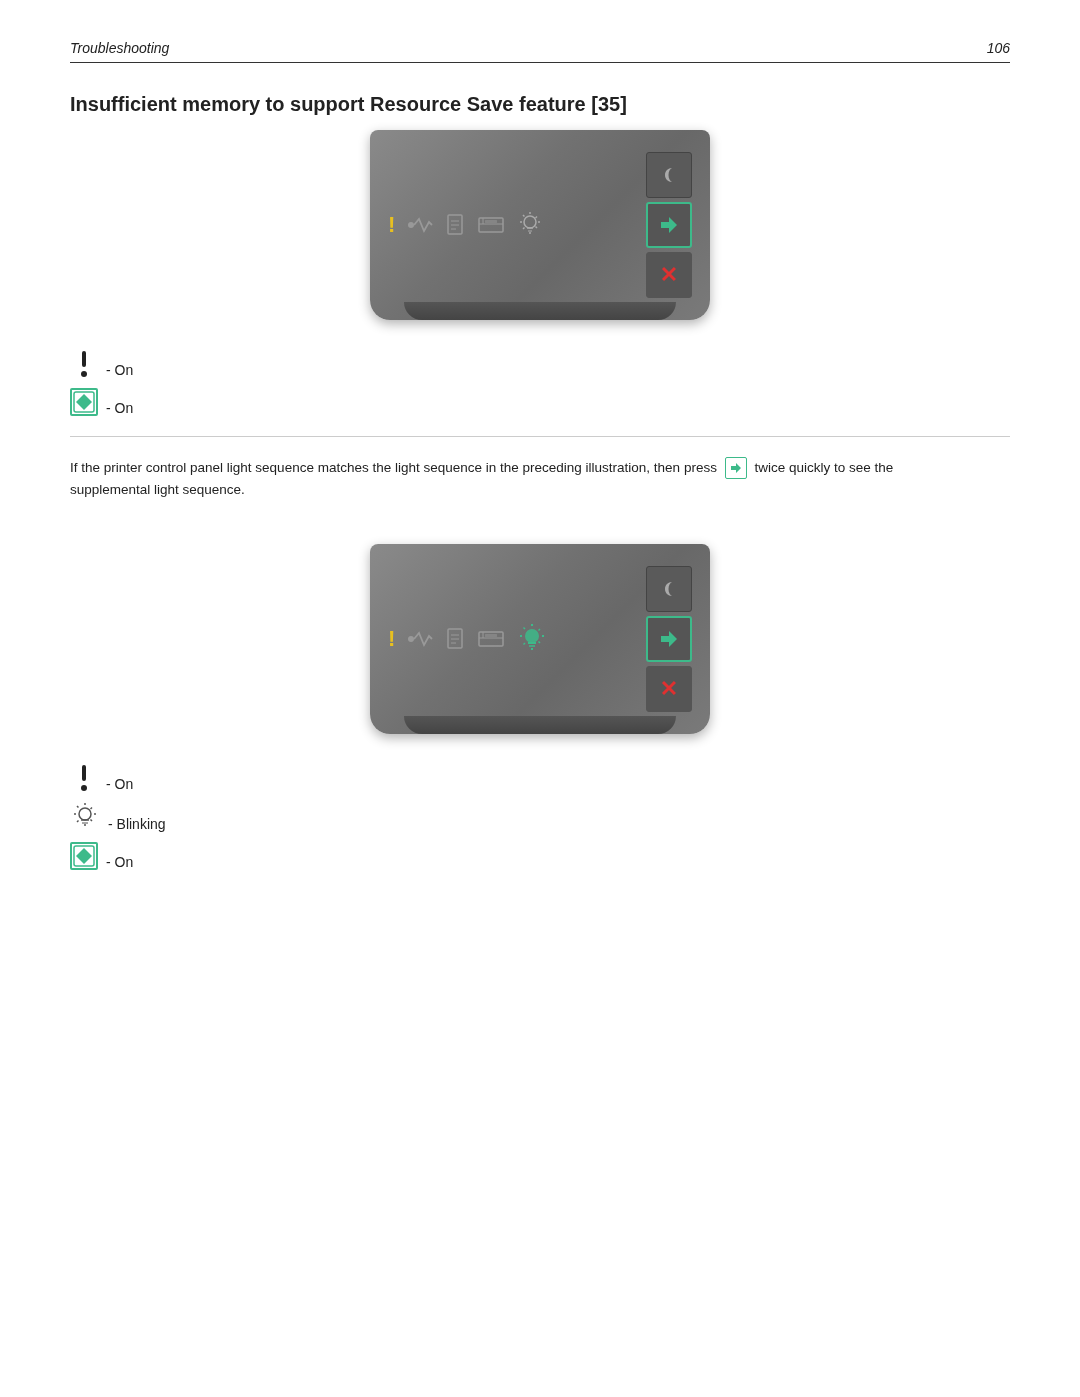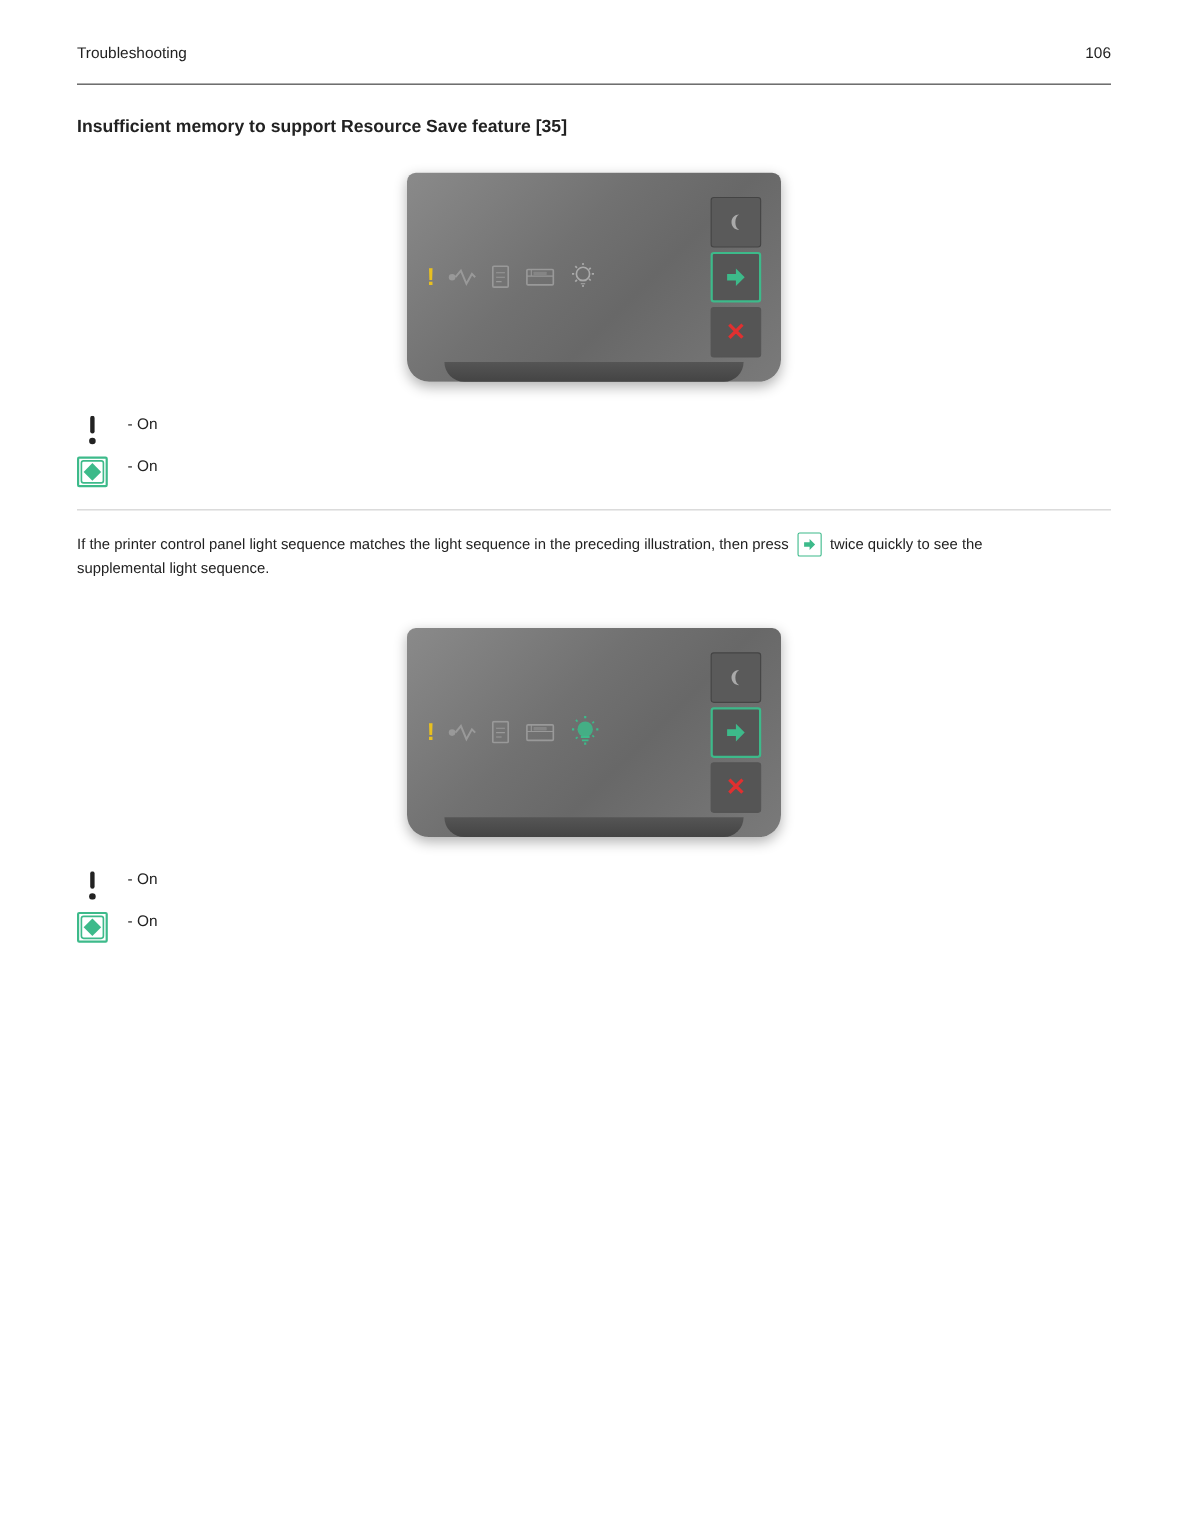--- a/index.html
+++ b/index.html
@@ -11,28 +11,29 @@
       width: 1080px;
       min-height: 1397px;
       padding: 40px 70px;
     }
 
     .page-header {
       display: flex;
       justify-content: space-between;
       align-items: center;
       border-bottom: 1px solid #333;
-      padding-bottom: 20px;
+      padding-bottom: 6px;
       margin-bottom: 30px;
+      font-style: italic;
     }
 
     .section-title {
       font-weight: bold;
-      font-size: 16px;
-      margin-bottom: 32px;
+      font-size: 20px;
+      margin-bottom: 14px;
     }
 
     
     .printer-panel {
       width: 340px;
       height: 190px;
       background: linear-gradient(135deg, #8a8a8a 0%, #717171 40%, #686868 60%, #7a7a7a 100%);
       border-radius: 8px 8px 20px 20px;
       margin: 0 auto 30px auto;
       position: relative;
@@ -120,22 +121,22 @@
       font-weight: bold;
     }
 
     
     .legend-section {
       margin-bottom: 20px;
     }
 
     .legend-item {
       display: flex;
-      align-items: flex-start;
-      gap: 18px;
+      align-items: flex-end;
+      gap: 8px;
       margin-bottom: 10px;
       font-size: 14px;
     }
 
     .legend-icon {
       width: 28px;
       height: 28px;
       display: flex;
       align-items: center;
       justify-content: center;
@@ -352,20 +353,38 @@
   <div class="legend-item">
     <div class="legend-icon exclaim">
       <svg width="12" height="26" viewBox="0 0 12 26" fill="none">
         <rect x="4" y="0" width="4" height="16" rx="2" fill="#222"></rect>
         <circle cx="6" cy="23" r="3" fill="#222"></circle>
       </svg>
     </div>
     <span>- On</span>
   </div>
   <div class="legend-item">
+    <div class="legend-icon" style="width:30px;height:30px;">
+      <svg width="30" height="30" viewBox="0 0 30 30" fill="none">
+        <circle cx="15" cy="12" r="6" stroke="#555" stroke-width="1.5" fill="none"></circle>
+        <line x1="15" y1="3" x2="15" y2="1" stroke="#555" stroke-width="1.5"></line>
+        <line x1="15" y1="24" x2="15" y2="22" stroke="#555" stroke-width="1.5"></line>
+        <line x1="6" y1="12" x2="4" y2="12" stroke="#555" stroke-width="1.5"></line>
+        <line x1="26" y1="12" x2="24" y2="12" stroke="#555" stroke-width="1.5"></line>
+        <line x1="8.5" y1="5.5" x2="7" y2="4" stroke="#555" stroke-width="1.5"></line>
+        <line x1="22" y1="19" x2="20.5" y2="17.5" stroke="#555" stroke-width="1.5"></line>
+        <line x1="8.5" y1="18.5" x2="7" y2="20" stroke="#555" stroke-width="1.5"></line>
+        <line x1="22" y1="5.5" x2="20.5" y2="7" stroke="#555" stroke-width="1.5"></line>
+        <line x1="11" y1="18" x2="19" y2="18" stroke="#555" stroke-width="1.5"></line>
+        <line x1="12" y1="21" x2="18" y2="21" stroke="#555" stroke-width="1"></line>
+      </svg>
+    </div>
+    <span>- Blinking</span>
+  </div>
+  <div class="legend-item">
     <div class="legend-icon diamond-go">
       <svg width="24" height="24" viewBox="0 0 24 24" fill="none">
         <rect x="2" y="2" width="20" height="20" stroke="#3dba8a" stroke-width="1.5" rx="2"></rect>
         <polygon points="12,4 20,12 12,20 4,12" fill="#3dba8a"></polygon>
       </svg>
     </div>
     <span>- On</span>
   </div>
 </div>
 

